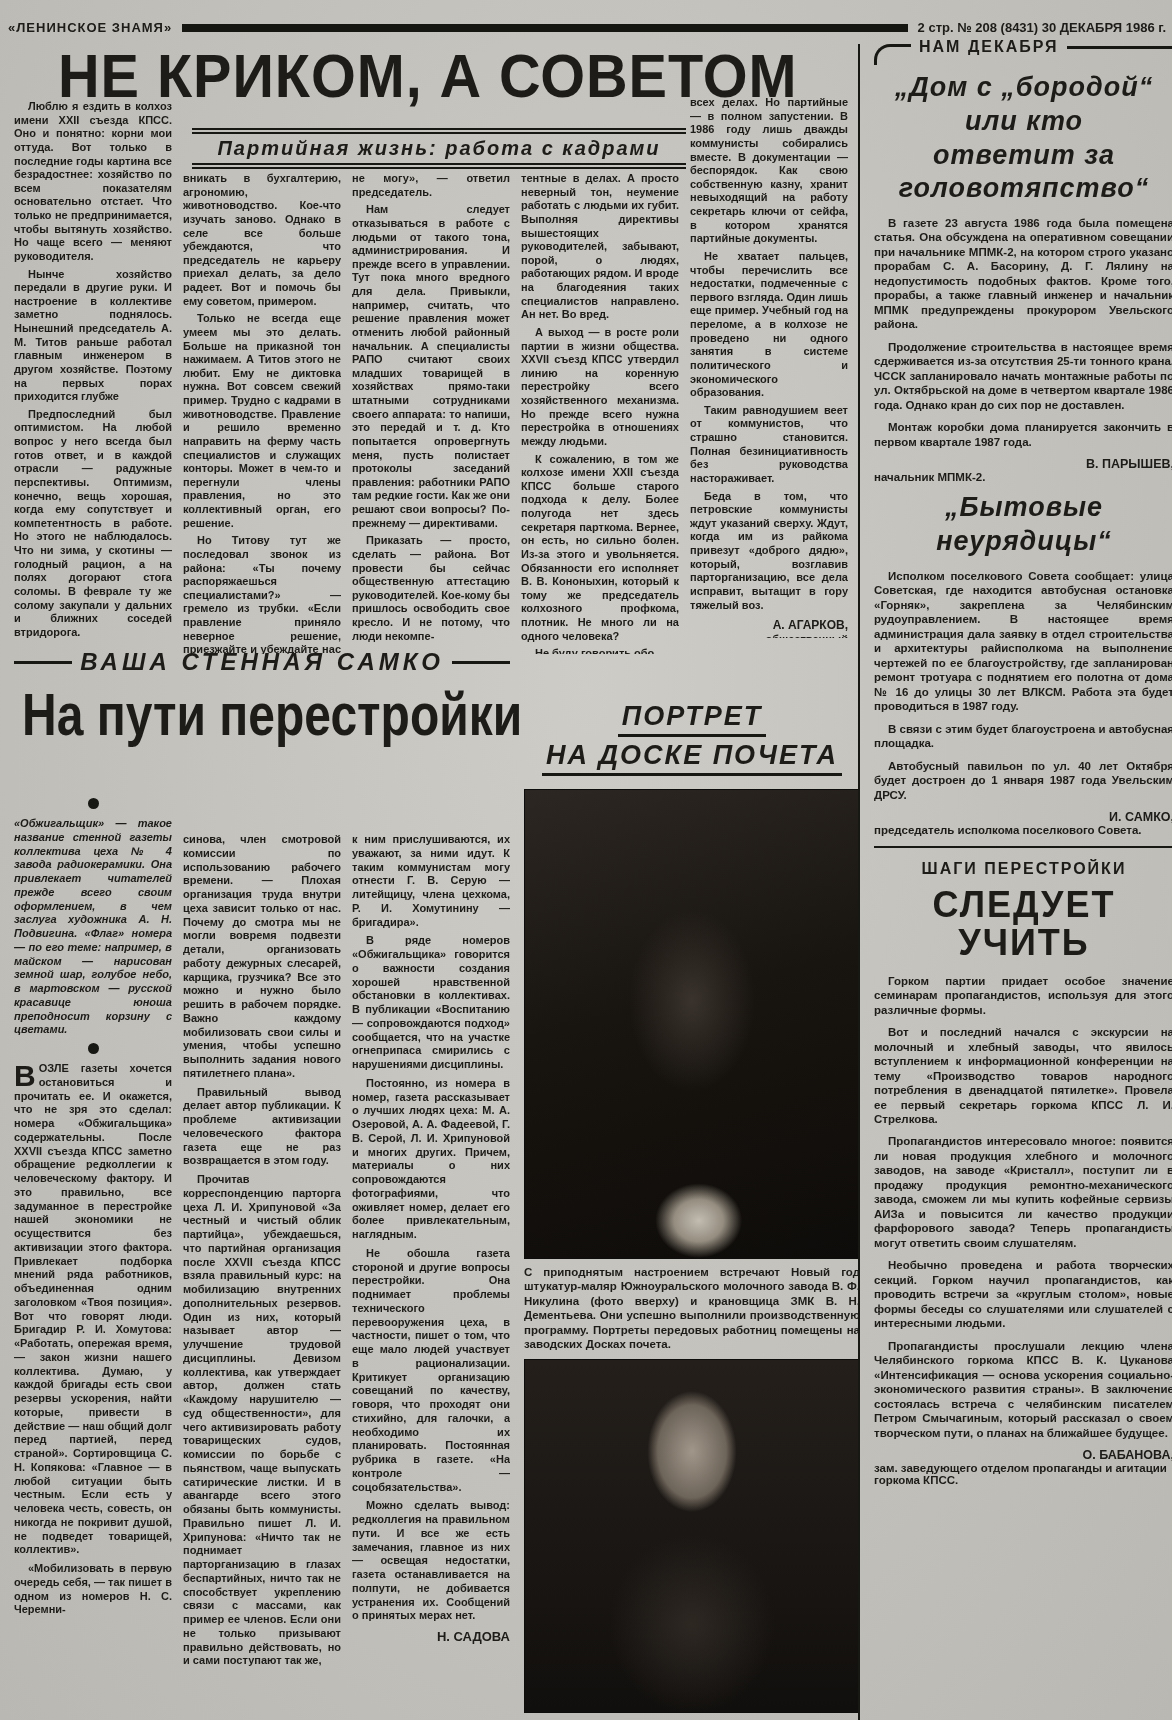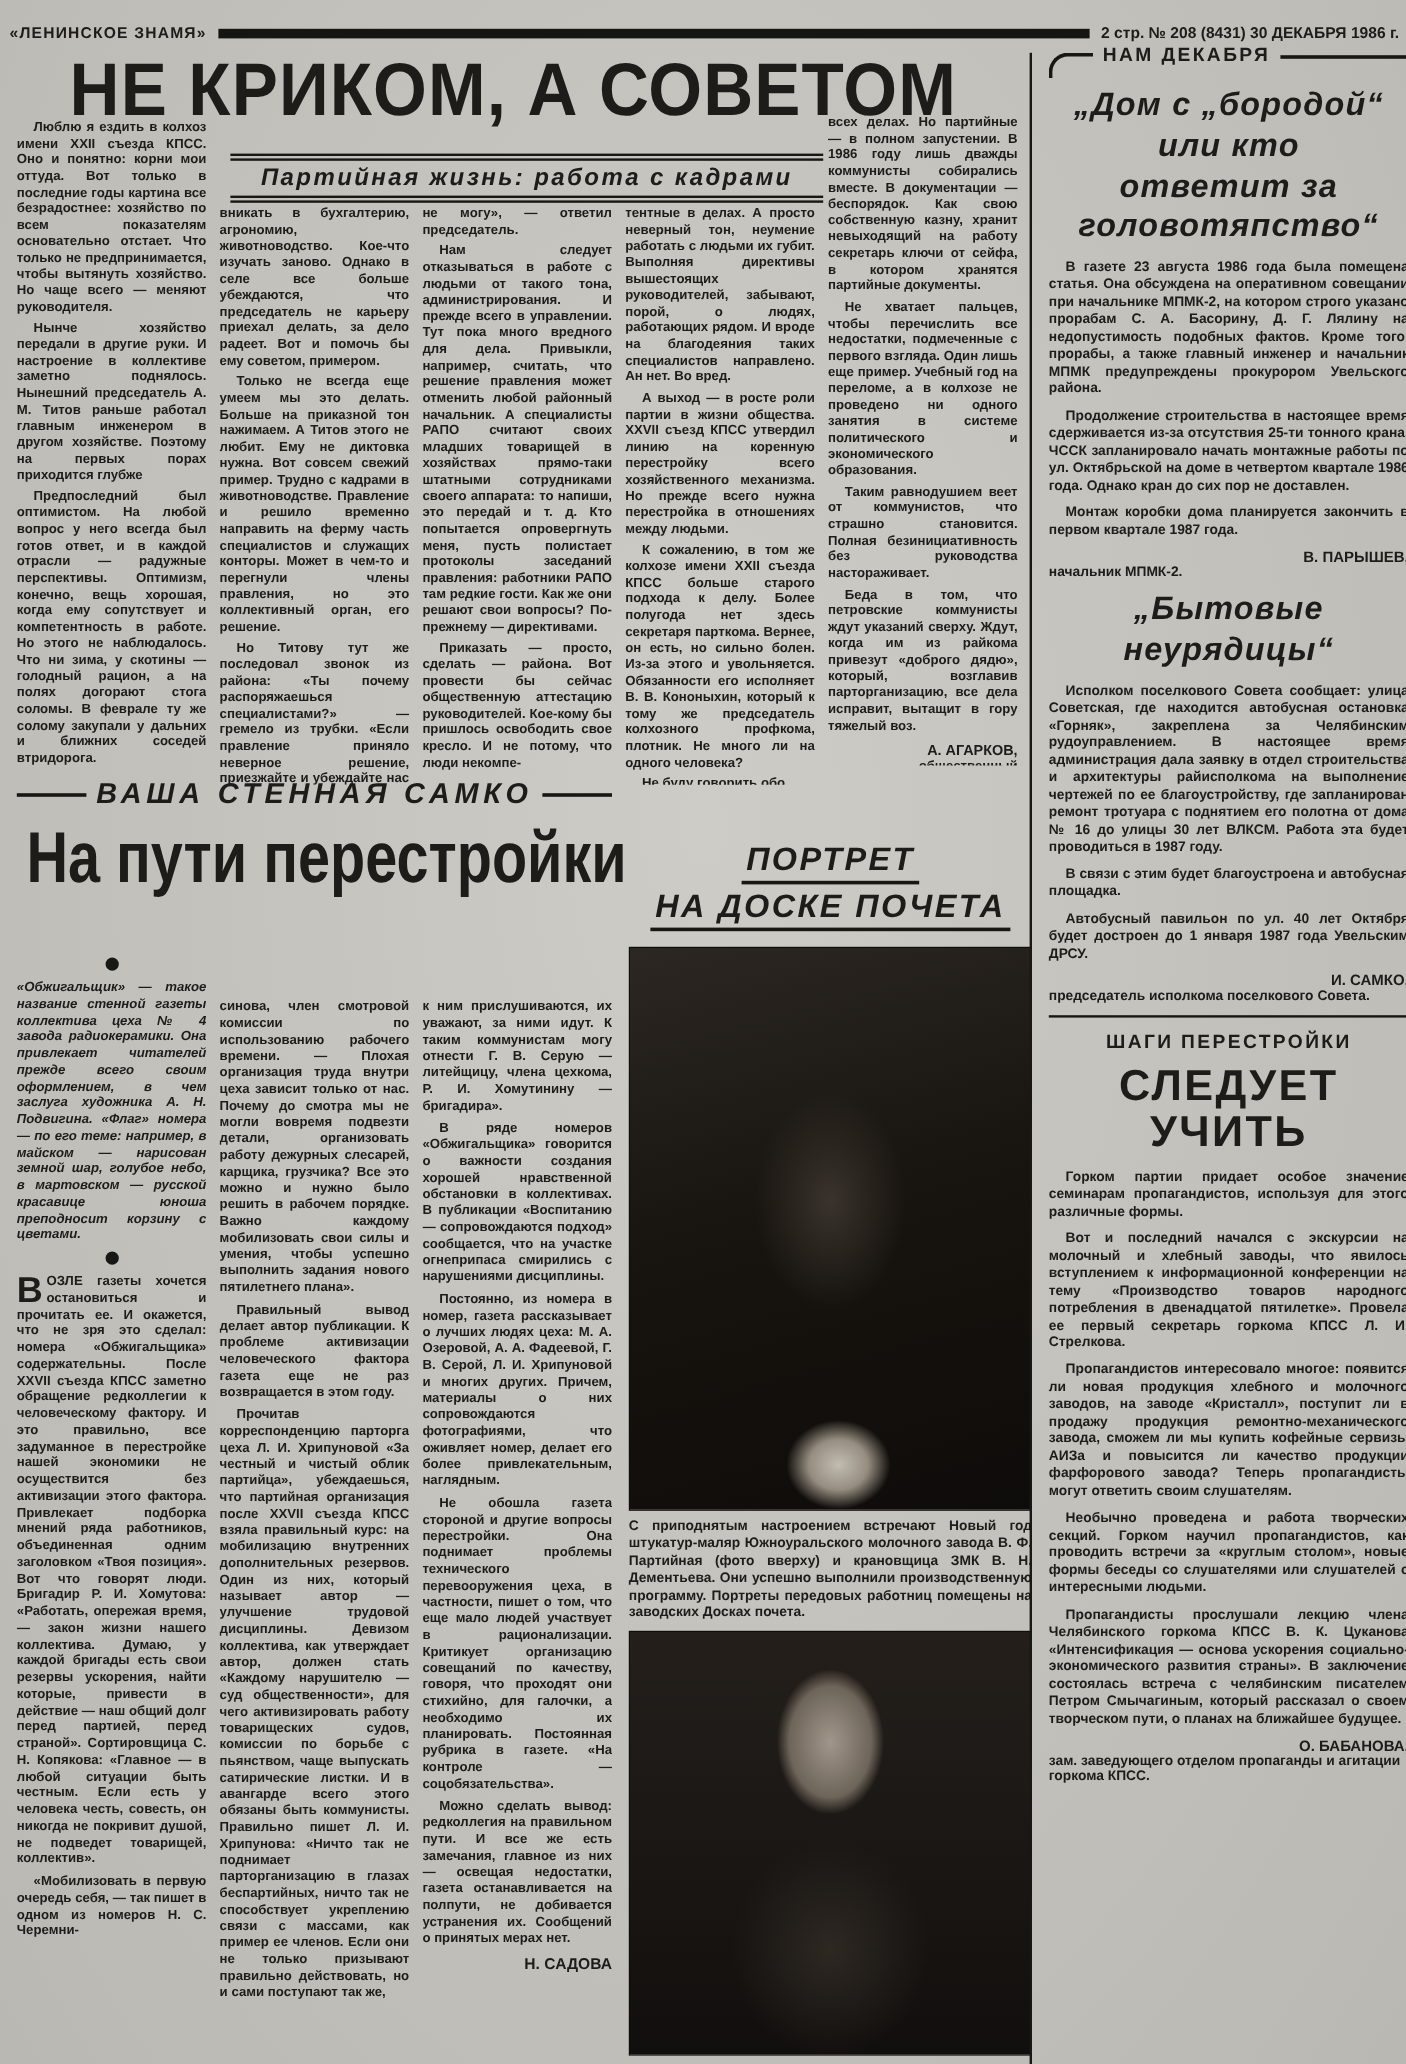--- a/index.html
+++ b/index.html
@@ -143,21 +143,21 @@
     <p>Можно сделать вывод: редколлегия на правильном пути. И все же есть замечания, главное из них — освещая недостатки, газета останавливается на полпути, не добивается устранения их. Сообщений о принятых мерах нет.</p>
     <div class="sadova">Н. САДОВА</div>
   </div>
 
   <div class="photo-feature">
     <div class="pf-title">
       <span class="t">ПОРТРЕТ</span><br>
       <span class="t">НА ДОСКЕ ПОЧЕТА</span>
     </div>
     <div class="photo photo1"></div>
-    <div class="caption">С приподнятым настроением встречают Новый год штукатур-маляр Южноуральского молочного завода В. Ф. Партийная (фото вверху) и крановщица ЗМК В. Н. Дементьева. Они успешно выполнили производственную программу. Портреты передовых работниц помещены на заводских Досках почета.</div>
+    <div class="caption">С приподнятым настроением встречают Новый год штукатур-маляр Южноуральского молочного завода В. Ф. Никулина (фото вверху) и крановщица ЗМК В. Н. Дементьева. Они успешно выполнили производственную программу. Портреты передовых работниц помещены на заводских Досках почета.</div>
     <div class="photo photo2"></div>
   </div>
 
   <div class="sidebar">
     <div class="answers-head">
       <span class="corner"></span>
       <span class="cap">НАМ ДЕКАБРЯ</span>
       <span class="tail"></span>
     </div>
 

